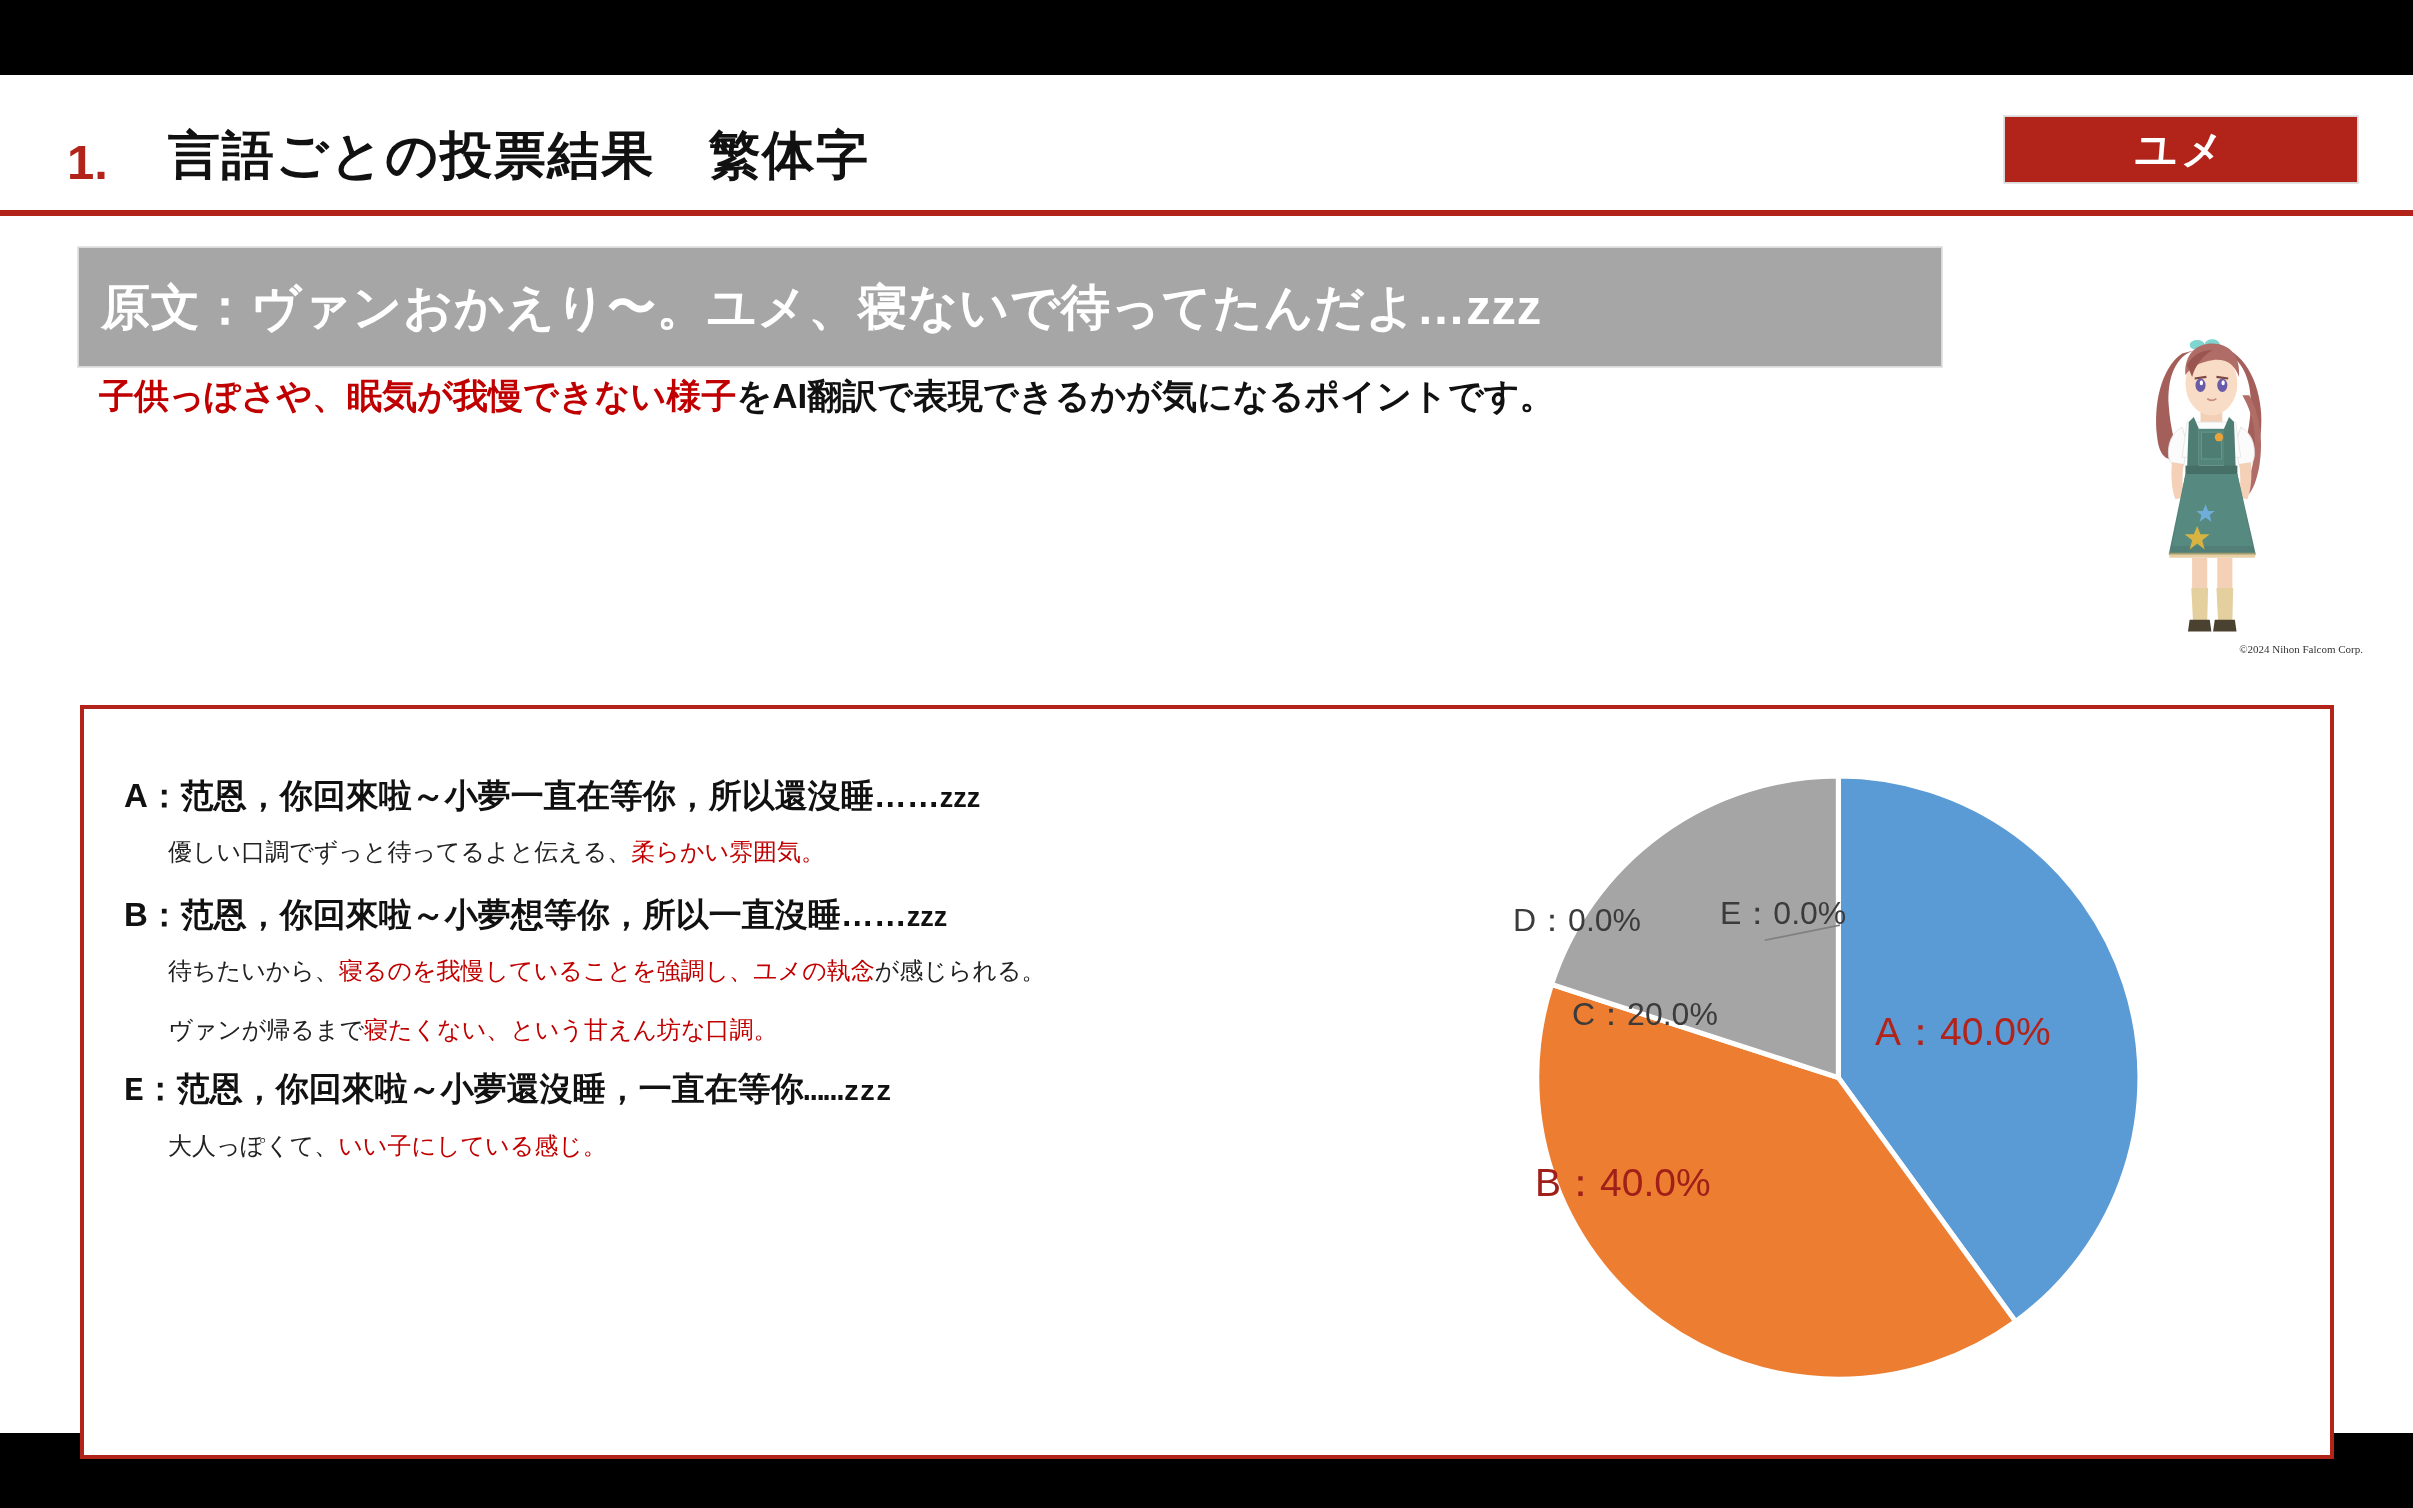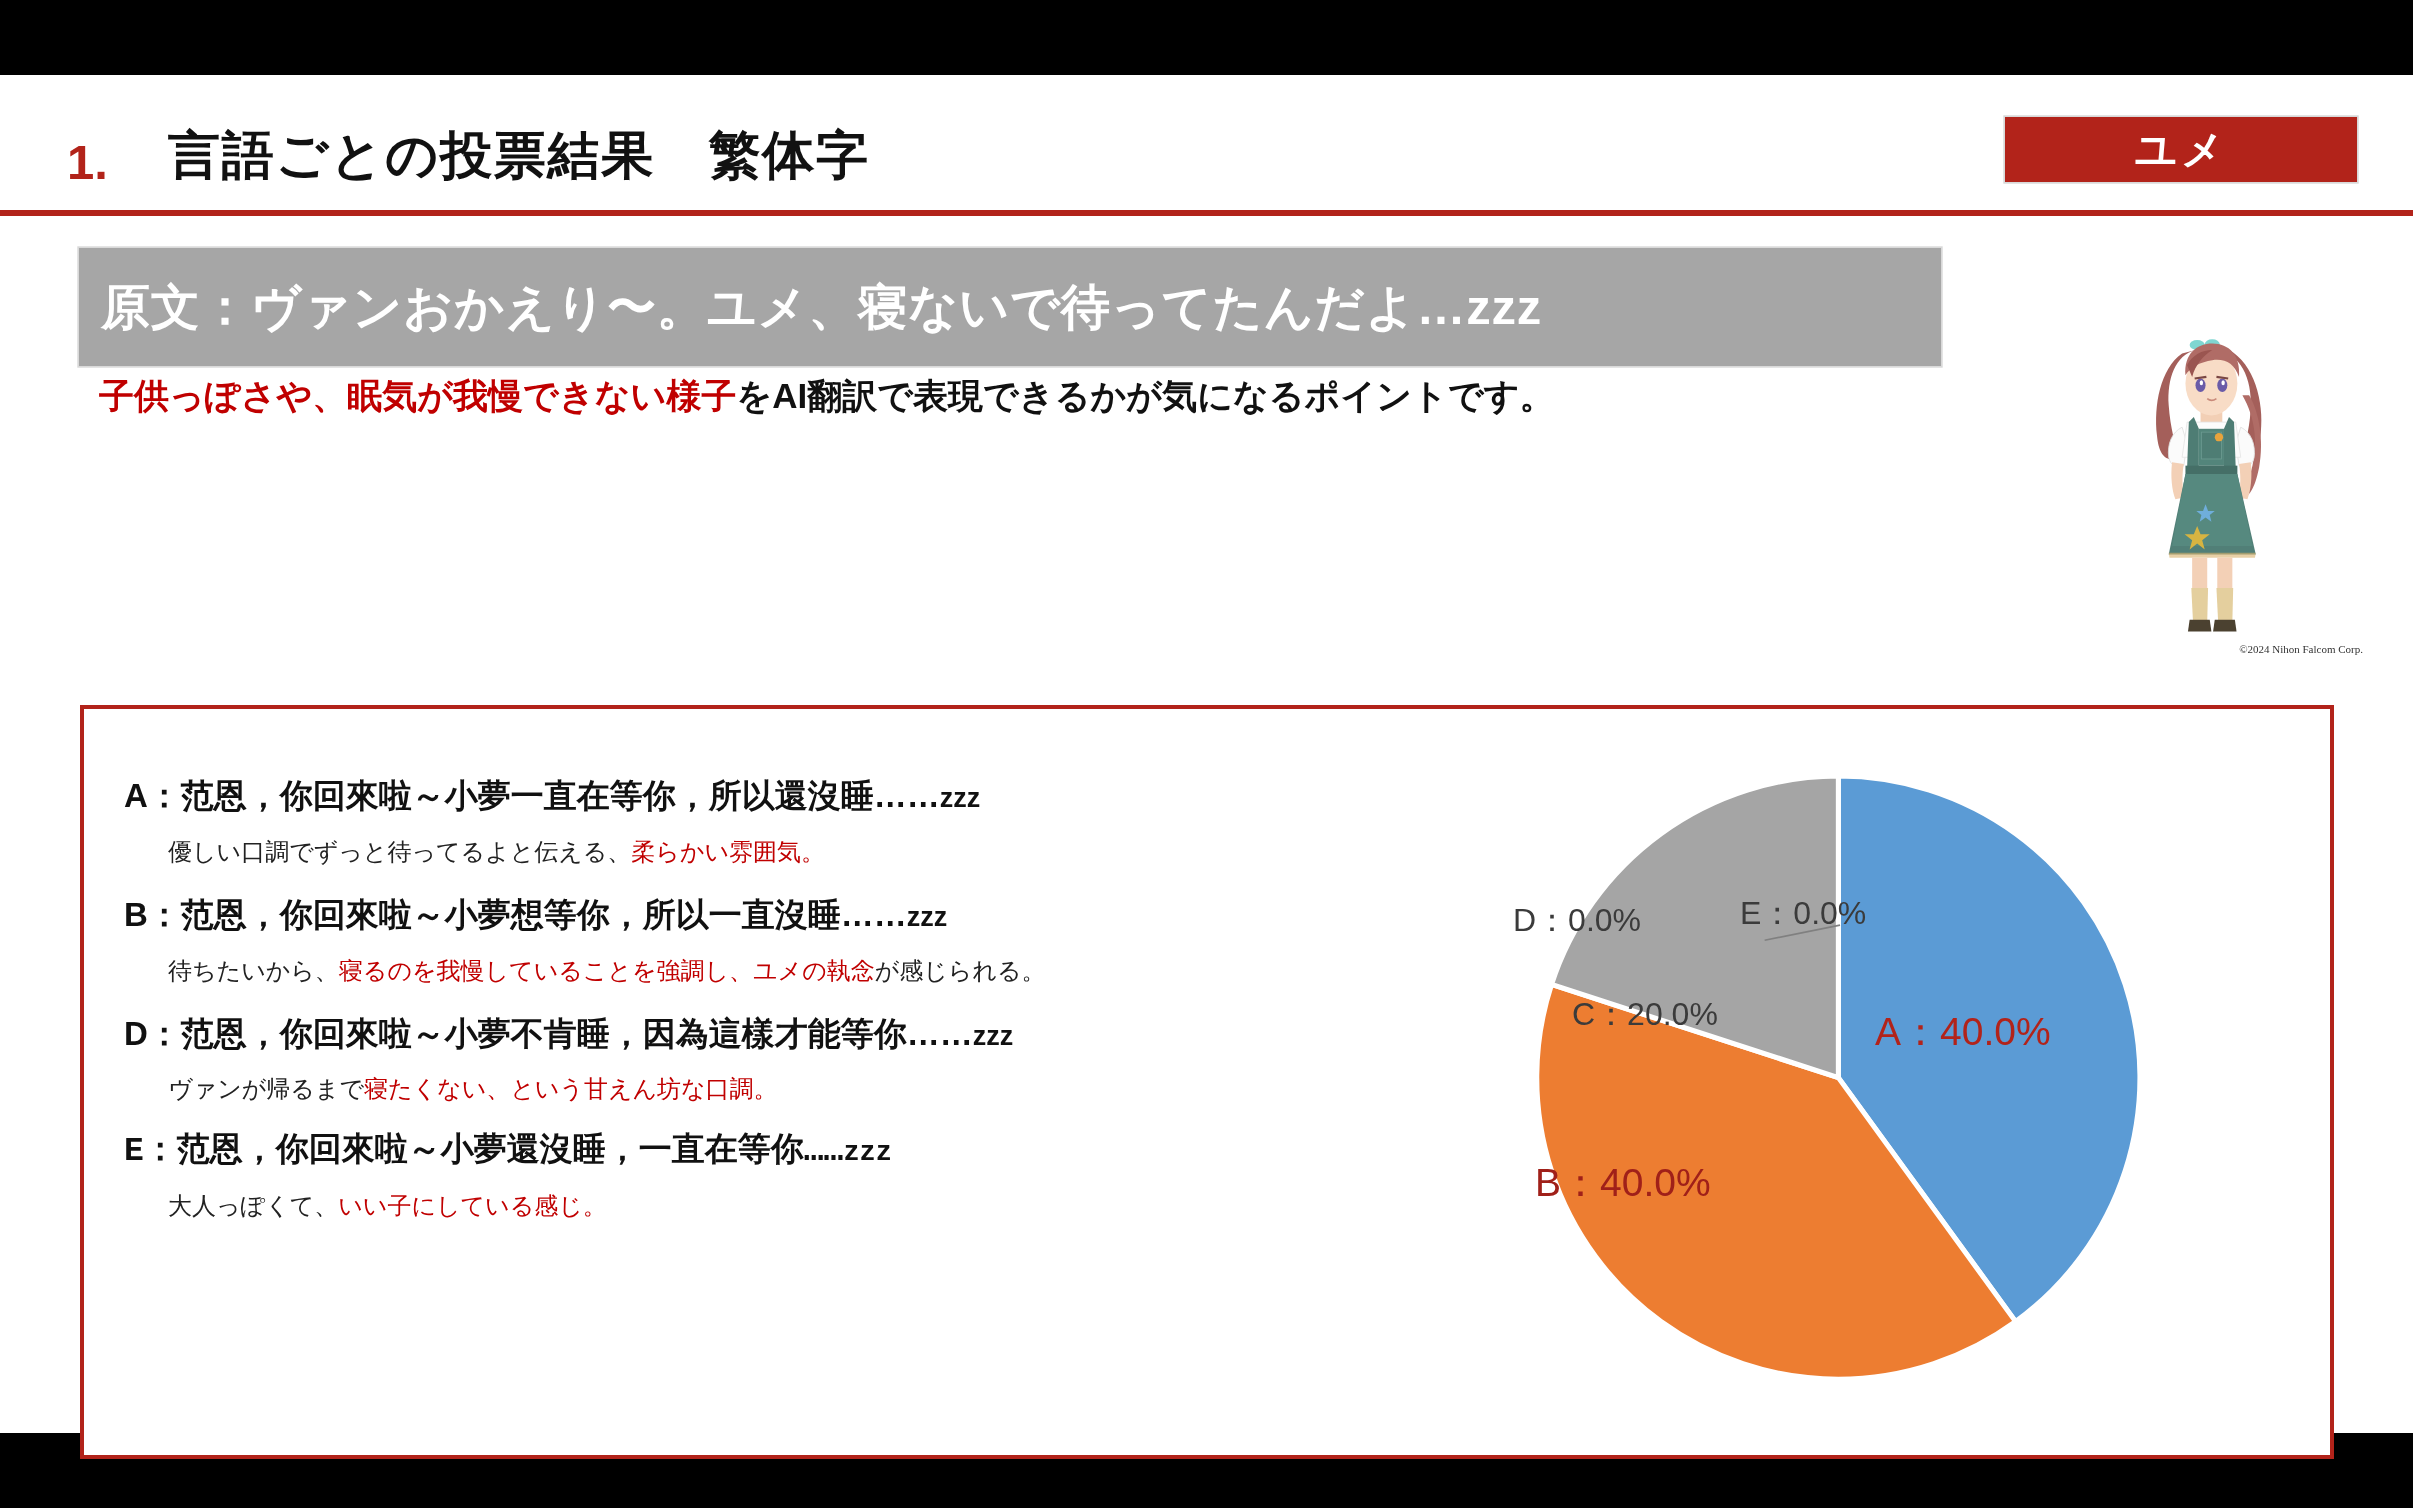--- a/index.html
+++ b/index.html
@@ -95,21 +95,21 @@
     position:absolute;left:1307px;top:25px;width:888px;height:704px;
   }
   .pie-wrap{position:absolute;left:0;top:0;width:888px;height:704px;}
   .pie-label{
     position:absolute;font-weight:400;white-space:nowrap;line-height:1;text-align:right;
   }
   .lab-A{left:484px;top:278px;font-size:39px;color:#B2231A;}
   .lab-B{left:144px;top:429px;font-size:39px;color:#A02019;}
   .lab-C{left:181px;top:264px;font-size:32px;color:#3b3b3b;}
   .lab-D{left:122px;top:170px;font-size:32px;color:#3b3b3b;}
-  .lab-E{left:349px;top:163px;font-size:32px;color:#3b3b3b;}
+  .lab-E{left:329px;top:163px;font-size:32px;color:#3b3b3b;}
 </style>
 </head>
 <body>
 
 <div class="bar-top"></div>
 <div class="bar-bottom"></div>
 
 <div class="slide">
 
   <div class="hdr-num">1.</div>
@@ -195,21 +195,20 @@
         <div class="opt-sub"><span>優しい口調でずっと待ってるよと伝える、</span><span class="hl">柔らかい雰囲気。</span><span></span></div>
       </div>
 
       <div class="opt">
         <div class="opt-main"><span>B：范恩，你回來啦～小夢想等你，所以一直沒睡……</span><span class="zzz">zzz</span></div>
         <div class="opt-sub"><span>待ちたいから、</span><span class="hl">寝るのを我慢していることを強調し、ユメの執念</span><span>が感じられる。</span></div>
       </div>
 
 
       <div class="opt">
-        <div class="opt-main"><span>D：范恩，你回來啦～小夢不肯睡，因為這樣才能等你……</span><span class="zzz">zzz</span></div>
         <div class="opt-sub"><span>ヴァンが帰るまで</span><span class="hl">寝たくない、という甘えん坊な口調。</span><span></span></div>
       </div>
 
       <div class="opt">
         <div class="opt-main"><span>E：范恩，你回來啦～小夢還沒睡，一直在等你……</span><span class="zzz">zzz</span></div>
         <div class="opt-sub"><span>大人っぽくて、</span><span class="hl">いい子にしている感じ。</span><span></span></div>
       </div>
 
     </div>
 

